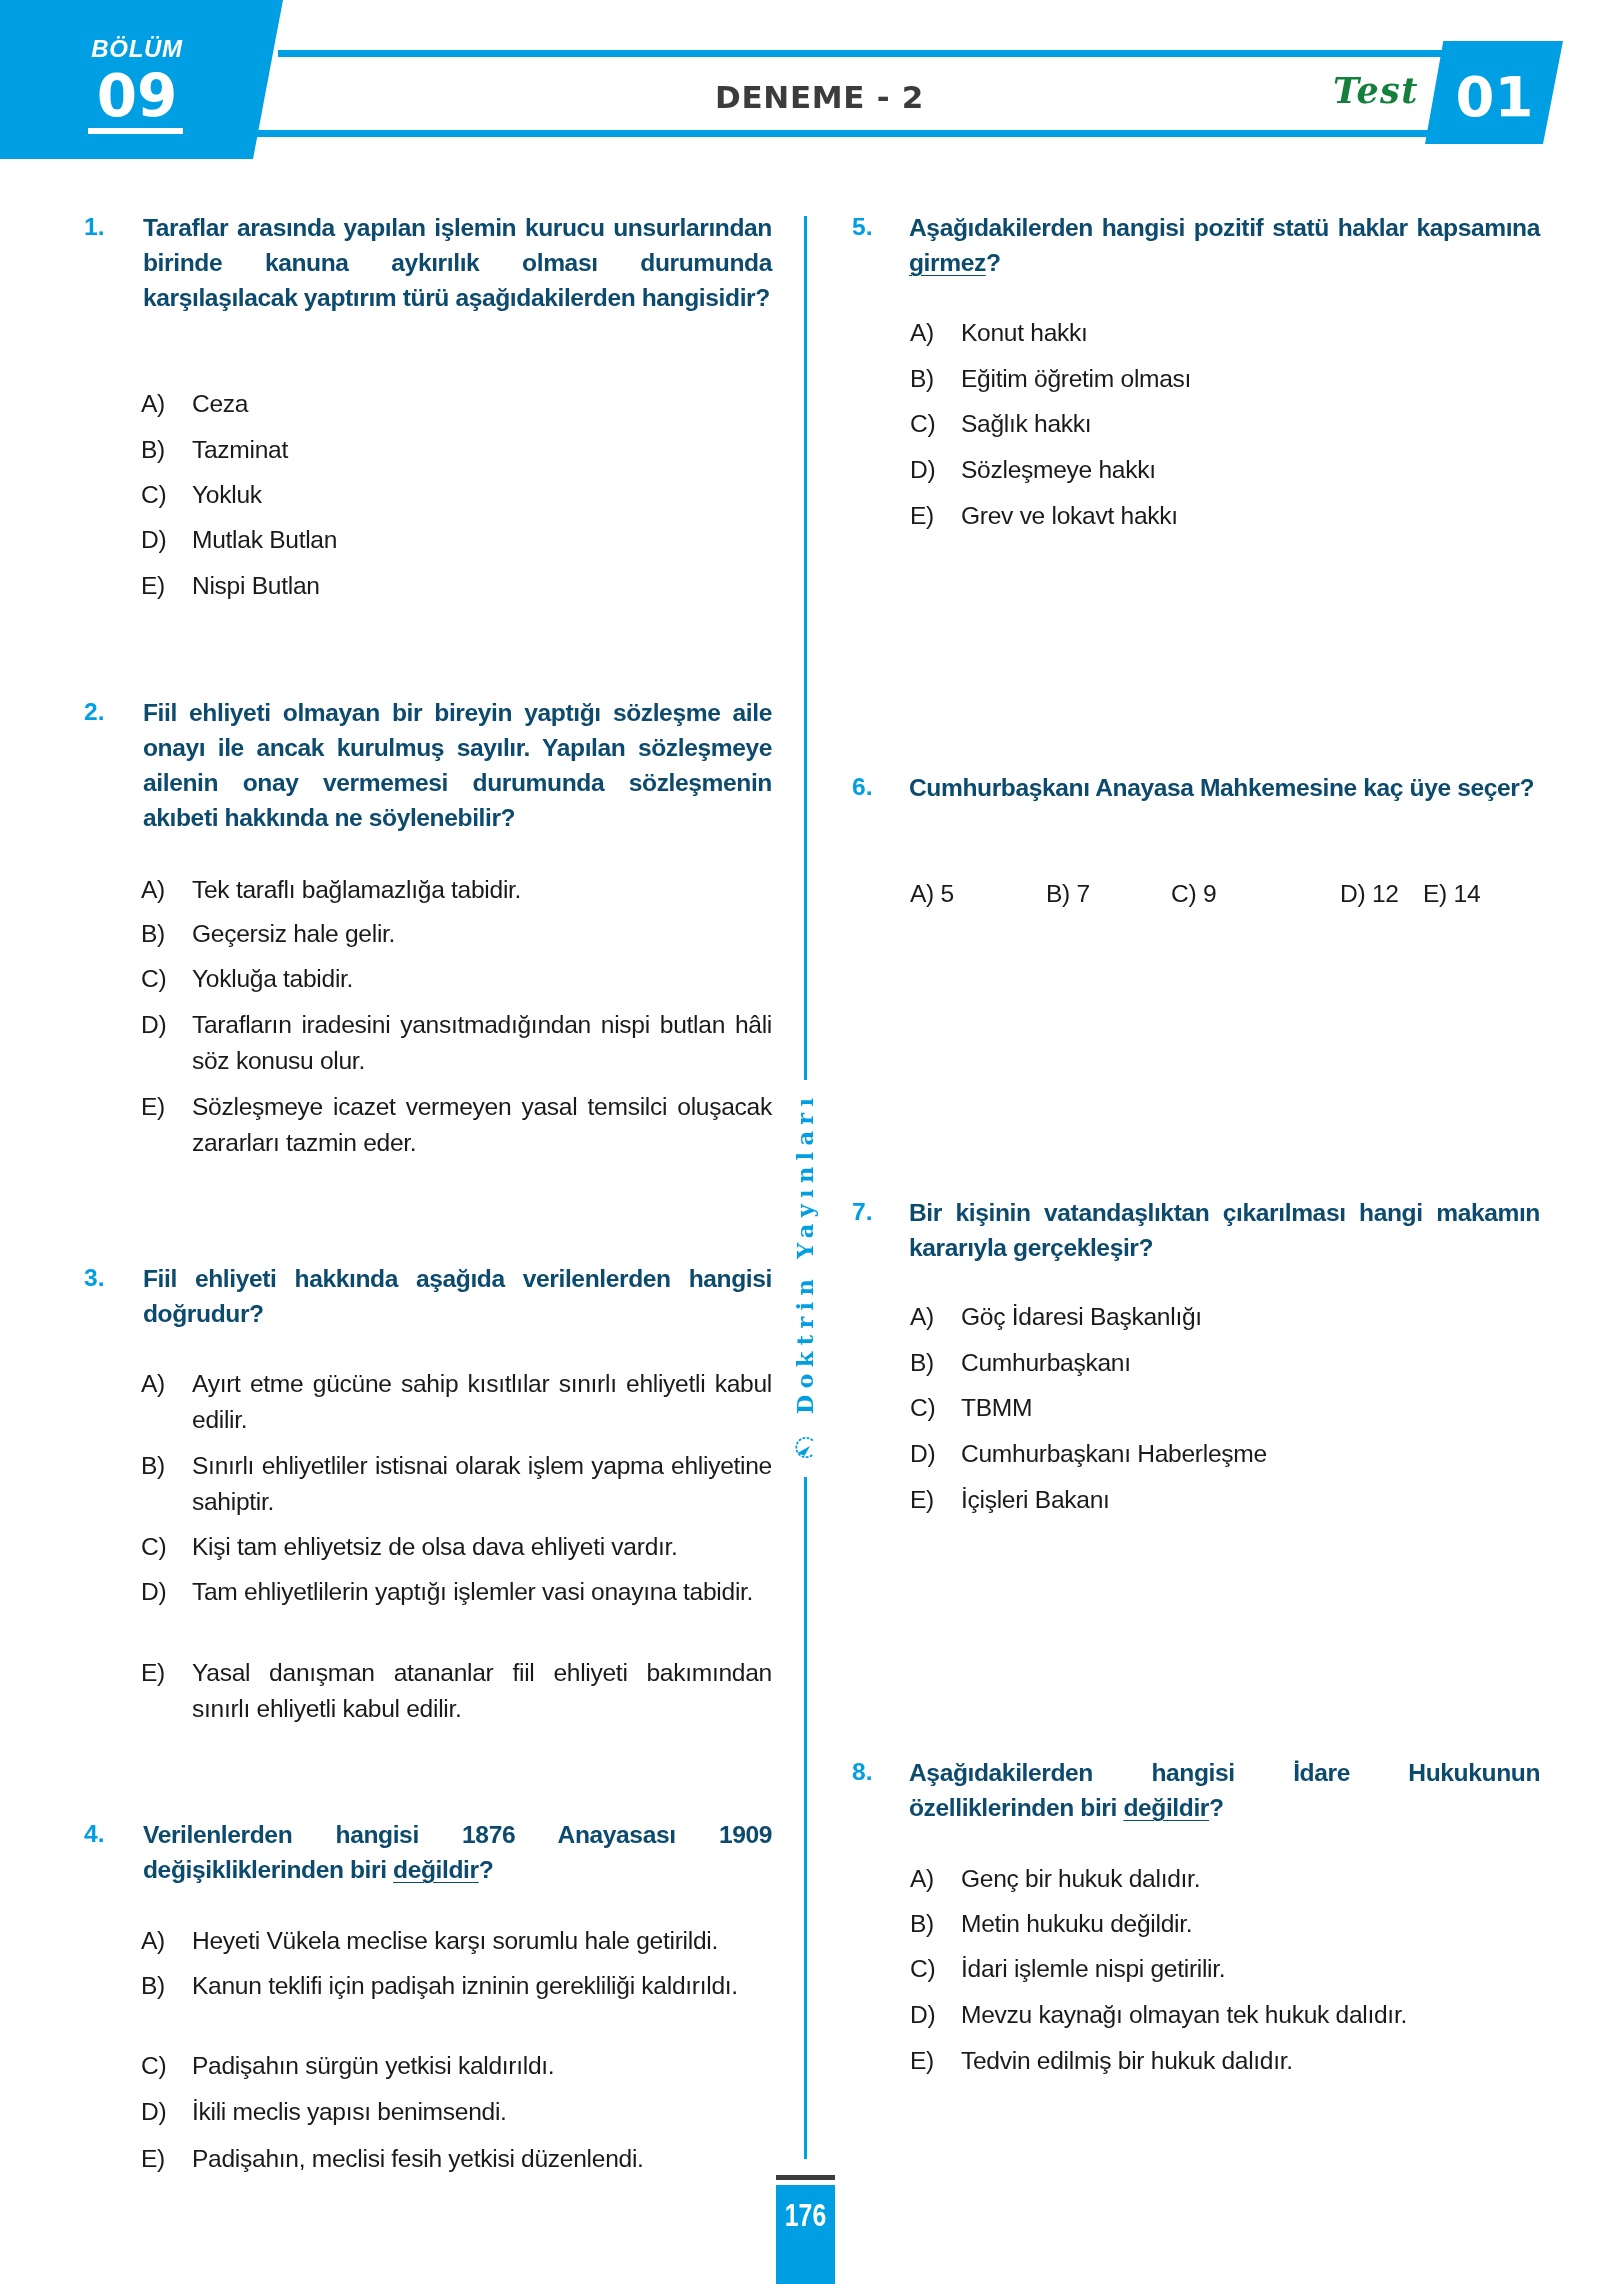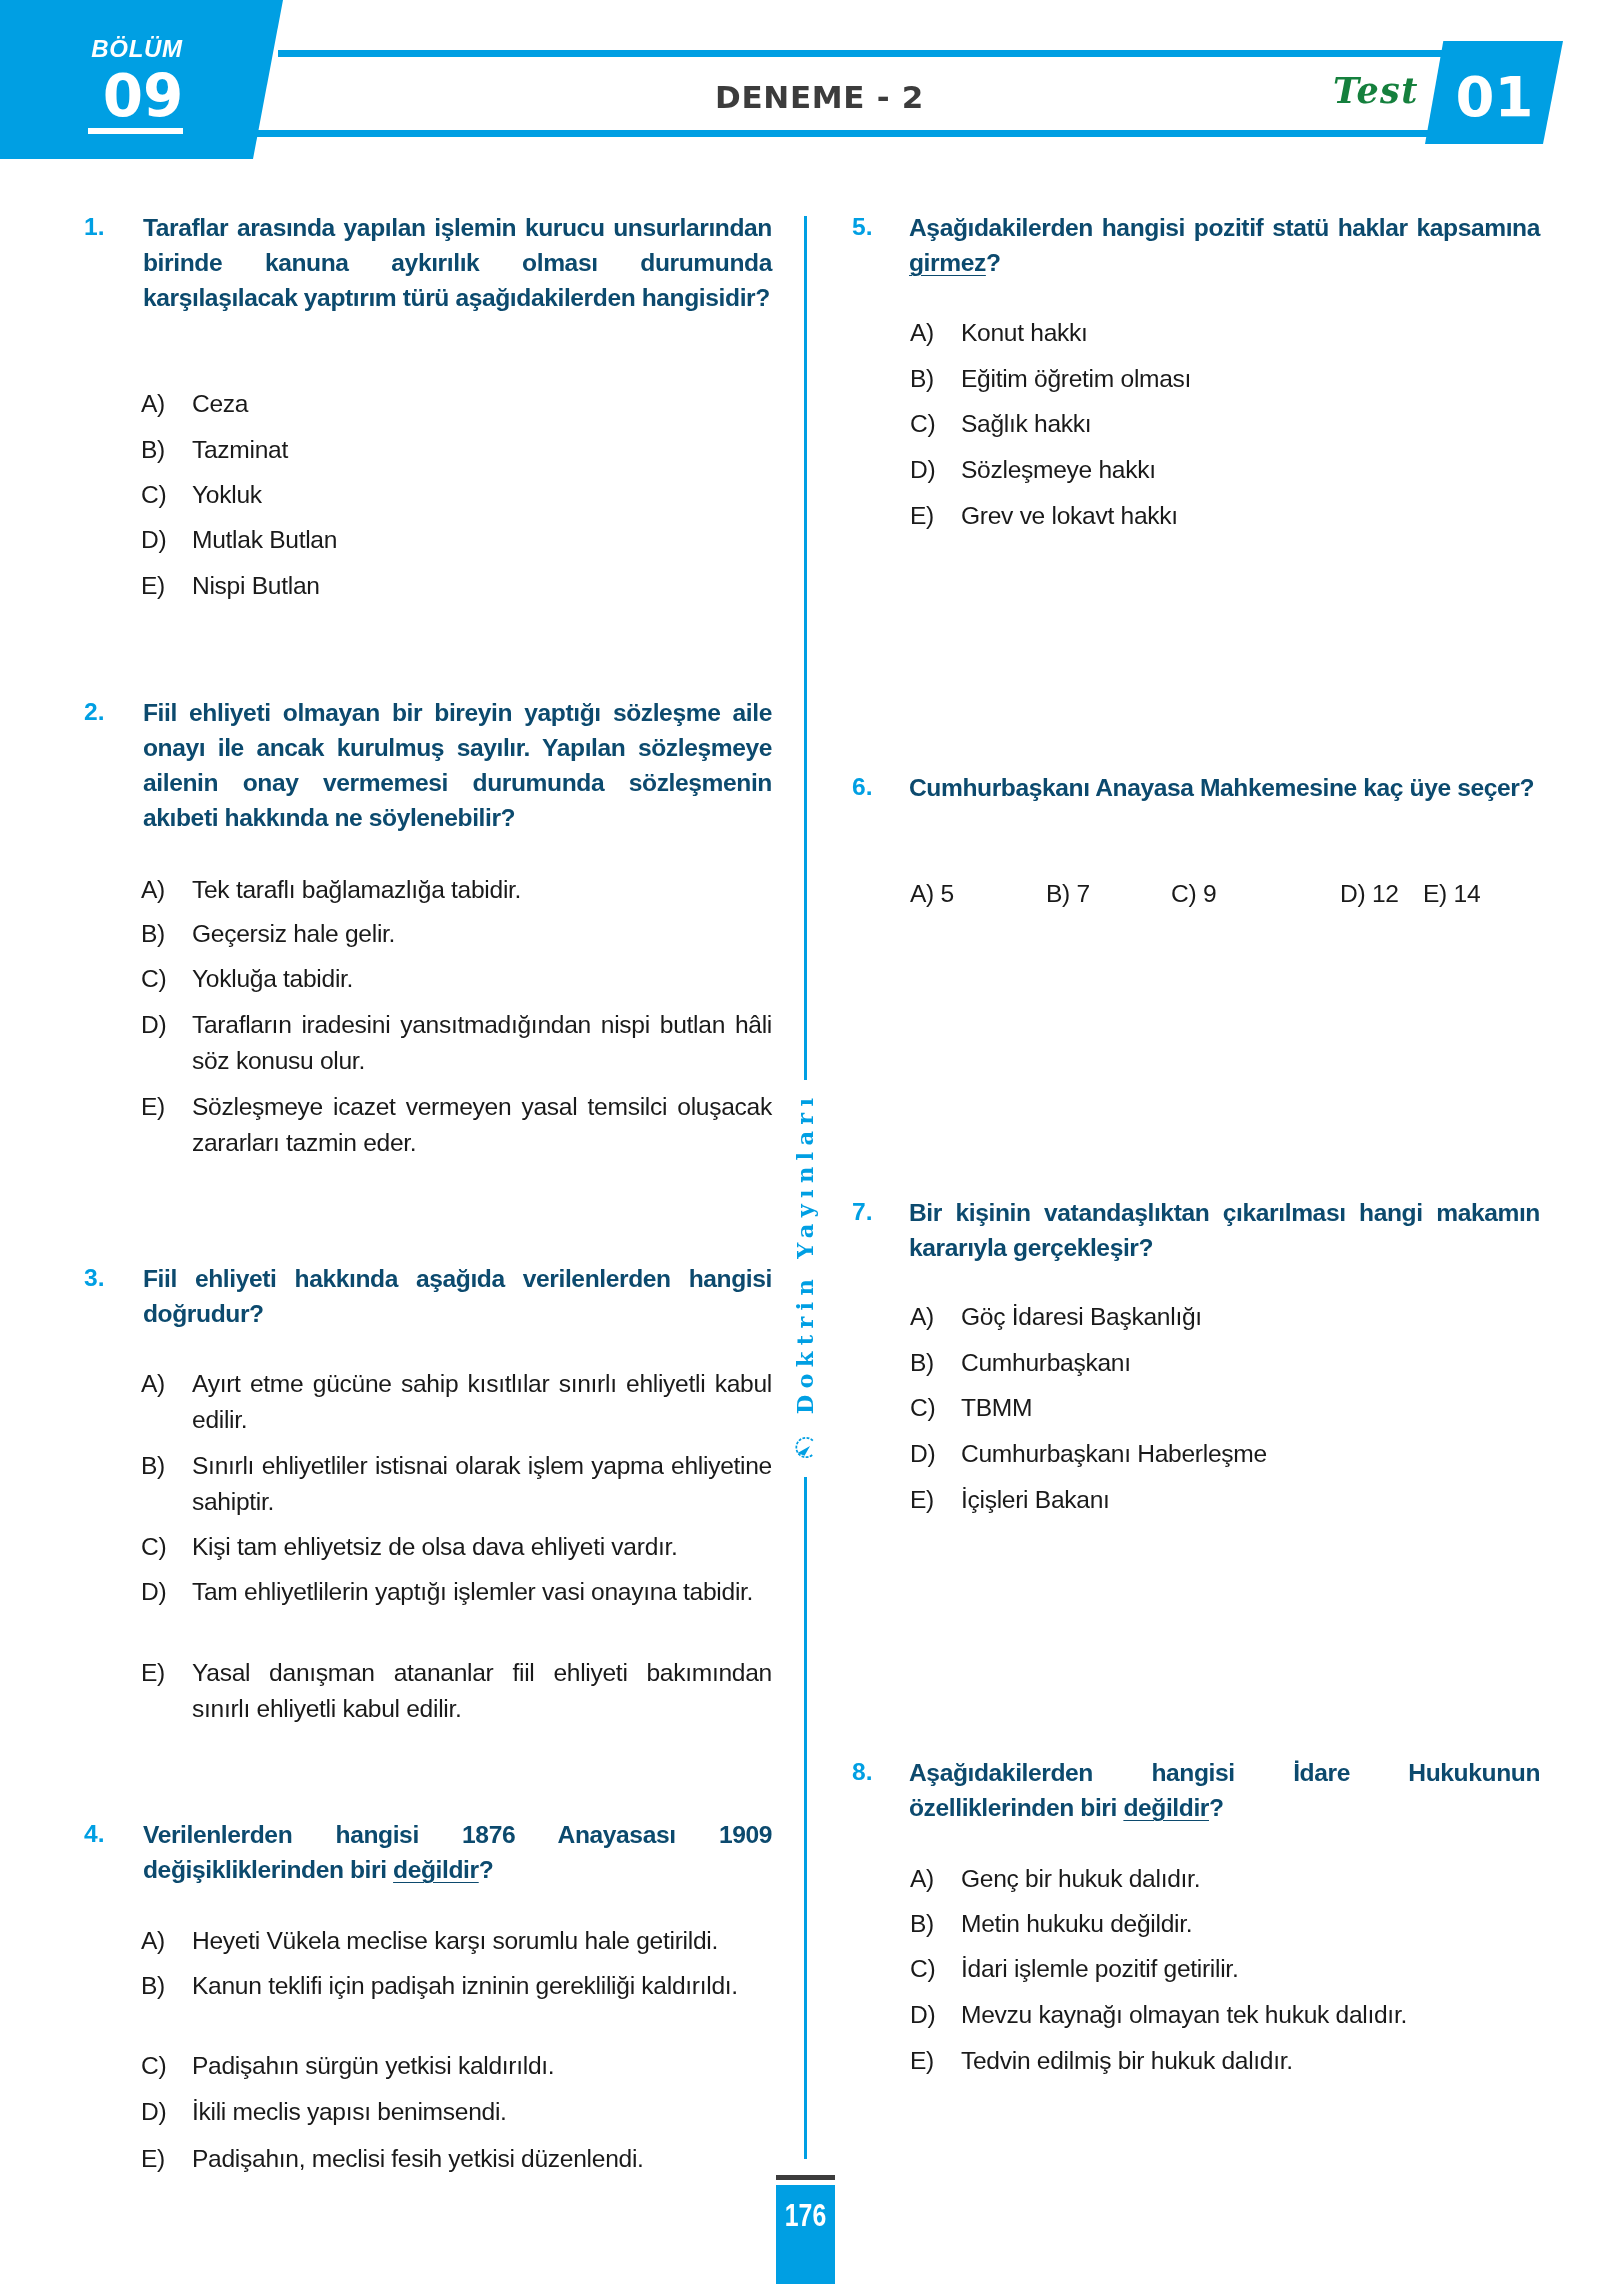--- a/index.html
+++ b/index.html
@@ -9,21 +9,21 @@
 
   
   .hdr-left { left:0; top:0; width:283px; height:159px; background:#009fe3;
               clip-path:polygon(0 0, 283px 0, 253px 159px, 0 159px); }
   .hdr-bar { background:#009fe3; height:7px; }
   .hdr-bar.top { left:278px; top:50px; width:1169px; }
   .hdr-bar.bot { left:255px; top:130px; width:1173px; }
   .bolum-word { left:90px; top:35px; width:94px; text-align:center; color:#fff;
                 font-family:Liberation Sans, sans-serif; font-style:italic; font-weight:bold;
                 font-size:24px; letter-spacing:0.7px; }
-  .bolum-num { left:96px; top:65px; width:94px; text-align:center; color:#fff;
+  .bolum-num { left:90px; top:65px; width:94px; text-align:center; color:#fff;
                font-family:"DejaVu Sans", sans-serif; font-weight:bold; font-size:58px; line-height:63px; }
   .bolum-underline { left:88px; top:128px; width:95px; height:6.3px; background:#fff; }
   .deneme-title { left:647px; top:79px; width:345px; text-align:center; color:#3c3c3c;
                   font-family:"DejaVu Sans", sans-serif; font-weight:bold; font-size:31px; letter-spacing:0.7px; }
   .test-word { left:1333px; top:70px; color:#15803d; font-family:"DejaVu Serif", serif;
                font-style:italic; font-weight:bold; font-size:35px; letter-spacing:1.4px; }
   .hdr-right { left:1425px; top:41px; width:138px; height:103px; background:#009fe3;
                clip-path:polygon(18.3px 0, 138px 0, 118px 103px, 0 103px); }
   .test-num { left:1442px; top:65px; width:105px; text-align:center; color:#fff;
               font-family:"DejaVu Sans", sans-serif; font-weight:bold; font-size:56px; line-height:63px; }
@@ -254,21 +254,21 @@
     <div class="abs opt" style="top:1861px">
         <span class="lt">A)</span>
         <span class="tx">Genç bir hukuk dalıdır.</span>
       </div>
     <div class="abs opt" style="top:1906px">
         <span class="lt">B)</span>
         <span class="tx">Metin hukuku değildir.</span>
       </div>
     <div class="abs opt" style="top:1951px">
         <span class="lt">C)</span>
-        <span class="tx">İdari işlemle pozitif getirilir.</span>
+        <span class="tx">İdari işlemle nispi getirilir.</span>
       </div>
     <div class="abs opt" style="top:1997px">
         <span class="lt">D)</span>
         <span class="tx">Mevzu kaynağı olmayan tek hukuk dalıdır.</span>
       </div>
     <div class="abs opt" style="top:2043px">
         <span class="lt">E)</span>
         <span class="tx">Tedvin edilmiş bir hukuk dalıdır.</span>
       </div>
   </div>

